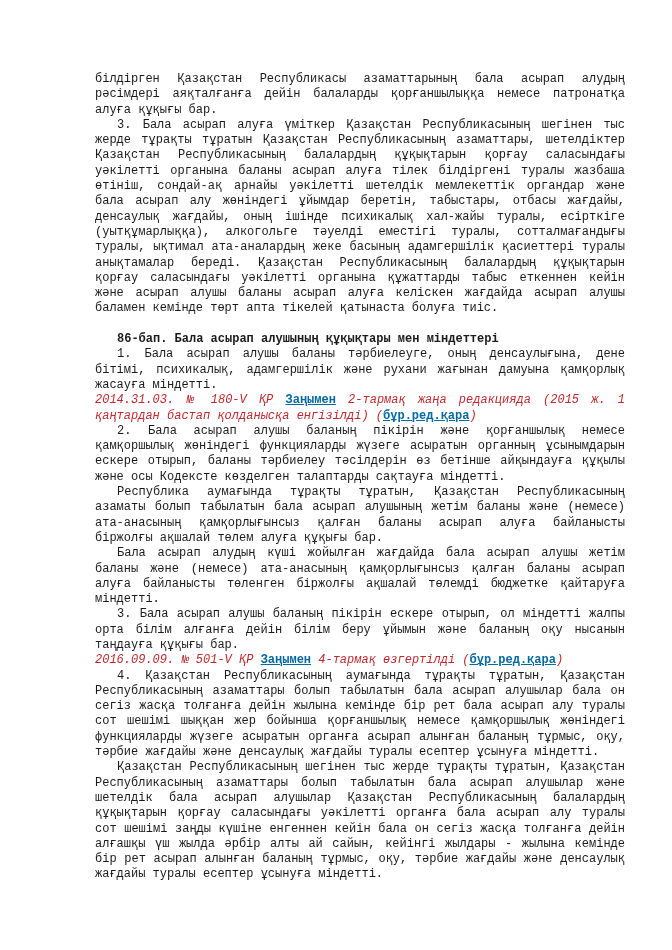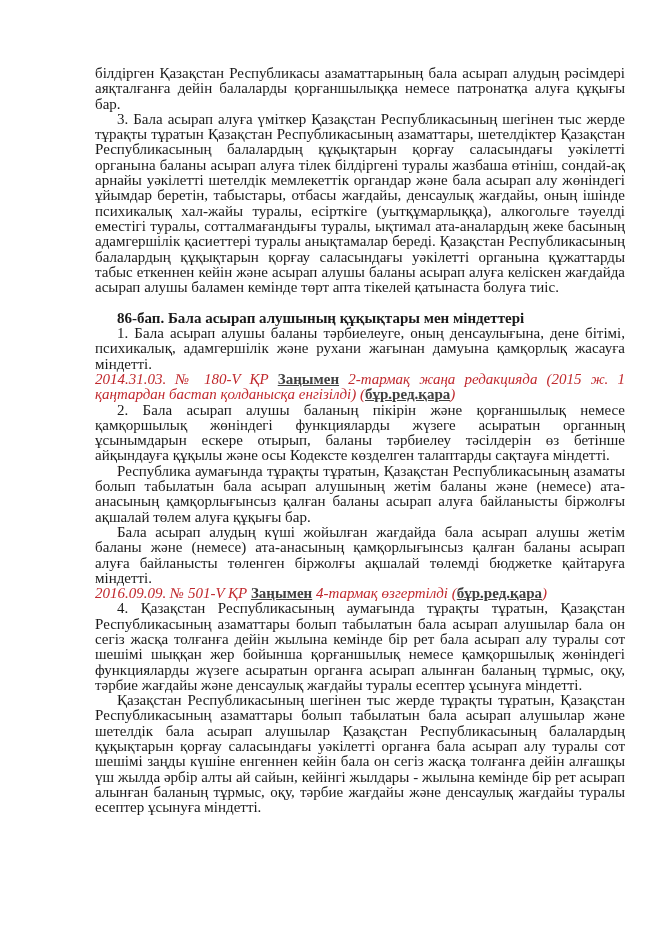--- a/index.html
+++ b/index.html
@@ -1,49 +1,50 @@
 <!DOCTYPE html>
 <html><head>
 <meta charset="utf-8">
 <style>
   html, body { margin: 0; padding: 0; background: #ffffff; }
   body { width: 672px; height: 950px; overflow: hidden; position: relative; }
   .page {
     position: absolute;
     left: 95px;
-    top: 66px;
+    top: 72px;
     width: 530px;
-    font-family: Liberation Serif, serif;
-    font-size: 15px;
+    font-family: Liberation Mono, monospace;
+    font-size: 12px;
     line-height: 15.3px;
     color: #1a1a1a;
     text-align: justify;
   }
   p { margin: 0; text-indent: 22px; }
   p.noindent { text-indent: 0; }
   .heading { font-weight: bold; margin-top: 15.3px; }
   .amend { color: #c0282d; font-style: italic; text-indent: 0; }
   .amend .law-link, .amend .prev-link {
-    color: #404040; font-weight: bold; font-style: normal;
+    color: #0369a1; font-weight: bold; font-style: normal;
     text-decoration: underline; cursor: pointer;
   }
 </style>
 </head>
 <body>
 
 <div class="page">
   <p class="noindent">білдірген Қазақстан Республикасы азаматтарының бала асырап алудың рәсімдері аяқталғанға дейін балаларды қорғаншылыққа немесе патронатқа алуға құқығы бар.</p>
   <p>3. Бала асырап алуға үміткер Қазақстан Республикасының шегінен тыс жерде тұрақты тұратын Қазақстан Республикасының азаматтары, шетелдіктер Қазақстан Республикасының балалардың құқықтарын қорғау саласындағы уәкілетті органына баланы асырап алуға тілек білдіргені туралы жазбаша өтініш, сондай-ақ арнайы уәкілетті шетелдік мемлекеттік органдар және бала асырап алу жөніндегі ұйымдар беретін, табыстары, отбасы жағдайы, денсаулық жағдайы, оның ішінде психикалық хал-жайы туралы, есірткіге (уытқұмарлыққа), алкогольге тәуелді еместігі туралы, сотталмағандығы туралы, ықтимал ата-аналардың жеке басының адамгершілік қасиеттері туралы анықтамалар береді. Қазақстан Республикасының балалардың құқықтарын қорғау саласындағы уәкілетті органына құжаттарды табыс еткеннен кейін және асырап алушы баланы асырап алуға келіскен жағдайда асырап алушы баламен кемінде төрт апта тікелей қатынаста болуға тиіс.</p>
 
   <p class="heading">86-бап. Бала асырап алушының құқықтары мен міндеттері</p>
   <p>1. Бала асырап алушы баланы тәрбиелеуге, оның денсаулығына, дене бітімі, психикалық, адамгершілік және рухани жағынан дамуына қамқорлық жасауға міндетті.</p>
 
   <p class="amend"><span>2014.31.03. № 180-V ҚР </span><a class="law-link">Заңымен</a><span> 2-тармақ жаңа редакцияда (2015 ж. 1 қаңтардан бастап қолданысқа енгізілді) (</span><a class="prev-link">бұр.ред.қара</a><span>)</span></p>
 
   <p>2. Бала асырап алушы баланың пікірін және қорғаншылық немесе қамқоршылық жөніндегі функцияларды жүзеге асыратын органның ұсынымдарын ескере отырып, баланы тәрбиелеу тәсілдерін өз бетінше айқындауға құқылы және осы Кодексте көзделген талаптарды сақтауға міндетті.</p>
   <p>Республика аумағында тұрақты тұратын, Қазақстан Республикасының азаматы болып табылатын бала асырап алушының жетім баланы және (немесе) ата-анасының қамқорлығынсыз қалған баланы асырап алуға байланысты біржолғы ақшалай төлем алуға құқығы бар.</p>
   <p>Бала асырап алудың күші жойылған жағдайда бала асырап алушы жетім баланы және (немесе) ата-анасының қамқорлығынсыз қалған баланы асырап алуға байланысты төленген біржолғы ақшалай төлемді бюджетке қайтаруға міндетті.</p>
+  <p>3. Бала асырап алушы баланың пікірін ескере отырып, ол міндетті жалпы орта білім алғанға дейін білім беру ұйымын және баланың оқу нысанын таңдауға құқығы бар.</p>
 
   <p class="amend"><span>2016.09.09. № 501-V ҚР </span><a class="law-link">Заңымен</a><span> 4-тармақ өзгертілді (</span><a class="prev-link">бұр.ред.қара</a><span>)</span></p>
 
   <p>4. Қазақстан Республикасының аумағында тұрақты тұратын, Қазақстан Республикасының азаматтары болып табылатын бала асырап алушылар бала он сегіз жасқа толғанға дейін жылына кемінде бір рет бала асырап алу туралы сот шешімі шыққан жер бойынша қорғаншылық немесе қамқоршылық жөніндегі функцияларды жүзеге асыратын органға асырап алынған баланың тұрмыс, оқу, тәрбие жағдайы және денсаулық жағдайы туралы есептер ұсынуға міндетті.</p>
   <p>Қазақстан Республикасының шегінен тыс жерде тұрақты тұратын, Қазақстан Республикасының азаматтары болып табылатын бала асырап алушылар және шетелдік бала асырап алушылар Қазақстан Республикасының балалардың құқықтарын қорғау саласындағы уәкілетті органға бала асырап алу туралы сот шешімі заңды күшіне енгеннен кейін бала он сегіз жасқа толғанға дейін алғашқы үш жылда әрбір алты ай сайын, кейінгі жылдары - жылына кемінде бір рет асырап алынған баланың тұрмыс, оқу, тәрбие жағдайы және денсаулық жағдайы туралы есептер ұсынуға міндетті.</p>
 </div>
 
 </body></html>

